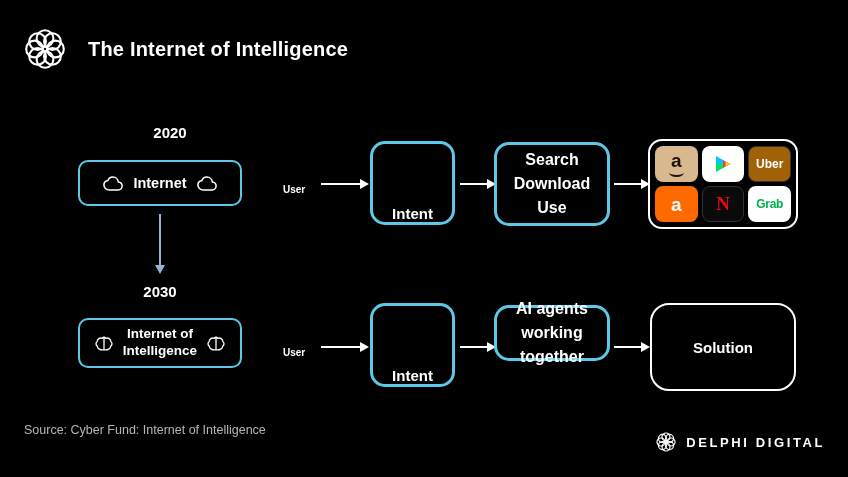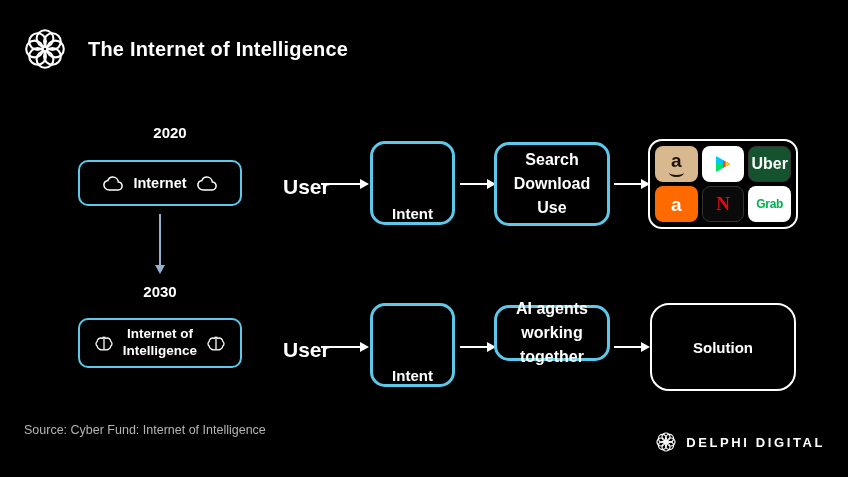--- a/index.html
+++ b/index.html
@@ -20,21 +20,21 @@
   .node-box{
     position:absolute;border:2px solid #5ec8e8;border-radius:10px;
     display:flex;align-items:center;justify-content:center;gap:9px;
     font-weight:bold;text-align:center;box-sizing:border-box;
   }
   .internet-box{left:78px;top:160px;width:164px;height:46px;font-size:14.5px;}
   .ioi-box{left:78px;top:318px;width:164px;height:50px;font-size:13.5px;line-height:1.25;}
   .node-text{white-space:pre-line;}
 
   
-  .user-label{position:absolute;font-weight:bold;font-size:21px;}
+  .user-label{position:absolute;font-weight:bold;font-size:10px;margin-top:9px;}
   .user-1{left:283px;top:175px;}
   .user-2{left:283px;top:338px;}
 
   
   .intent-box{
     position:absolute;border:3px solid #5ec8e8;border-radius:15px;
     display:flex;align-items:flex-end;justify-content:center;
     font-weight:bold;font-size:15px;box-sizing:border-box;
   }
   .intent-1{left:370px;top:141px;width:85px;height:84px;}
@@ -65,21 +65,21 @@
     display:grid;grid-template-columns:repeat(3,1fr);grid-template-rows:repeat(2,1fr);
     gap:4px;padding:5px;background:#000;
   }
   .app-tile{
     border-radius:8px;display:flex;flex-direction:column;align-items:center;justify-content:center;
     font-weight:bold;overflow:hidden;box-sizing:border-box;
   }
   .tile-amazon{background:#d8b88e;color:#1c1105;font-size:19px;line-height:1;}
   .tile-amazon .smile{width:15px;height:7px;border:2px solid #1c1105;border-top:none;border-left:none;border-right:none;border-radius:50%;margin-top:-2px;}
   .tile-play{background:#fff;}
-  .tile-uber{background:#14532d;border:1px solid #333;color:#fff;font-size:16px;}
+  .tile-uber{background:#a16207;border:1px solid #333;color:#fff;font-size:12px;}
   .tile-alibaba{background:#ff6a00;color:#fff;font-size:19px;line-height:1;}
   .tile-netflix{background:#0a0a0a;border:1px solid #333;color:#e50914;font-size:19px;font-family:"Liberation Serif",serif;}
   .tile-grab{background:#fff;color:#00b14f;font-size:12px;letter-spacing:-.3px;}
 
   
   .h-arrow{position:absolute;height:2px;background:#fff;}
   .h-arrow::after{
     content:"";position:absolute;right:-8px;top:-4px;
     border-left:9px solid #fff;border-top:5px solid transparent;border-bottom:5px solid transparent;
   }

